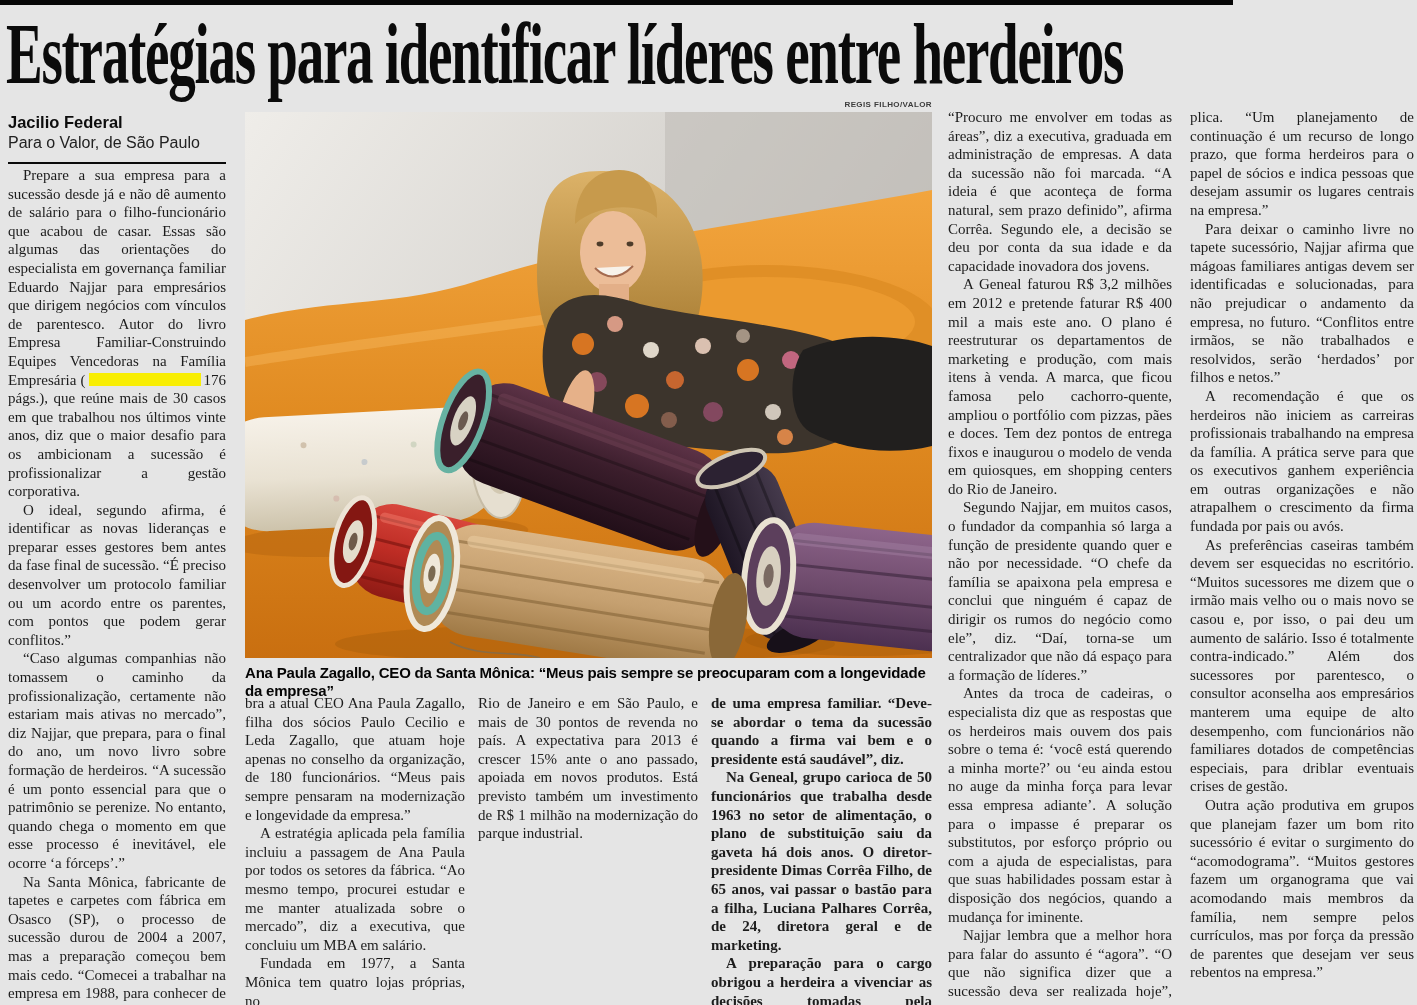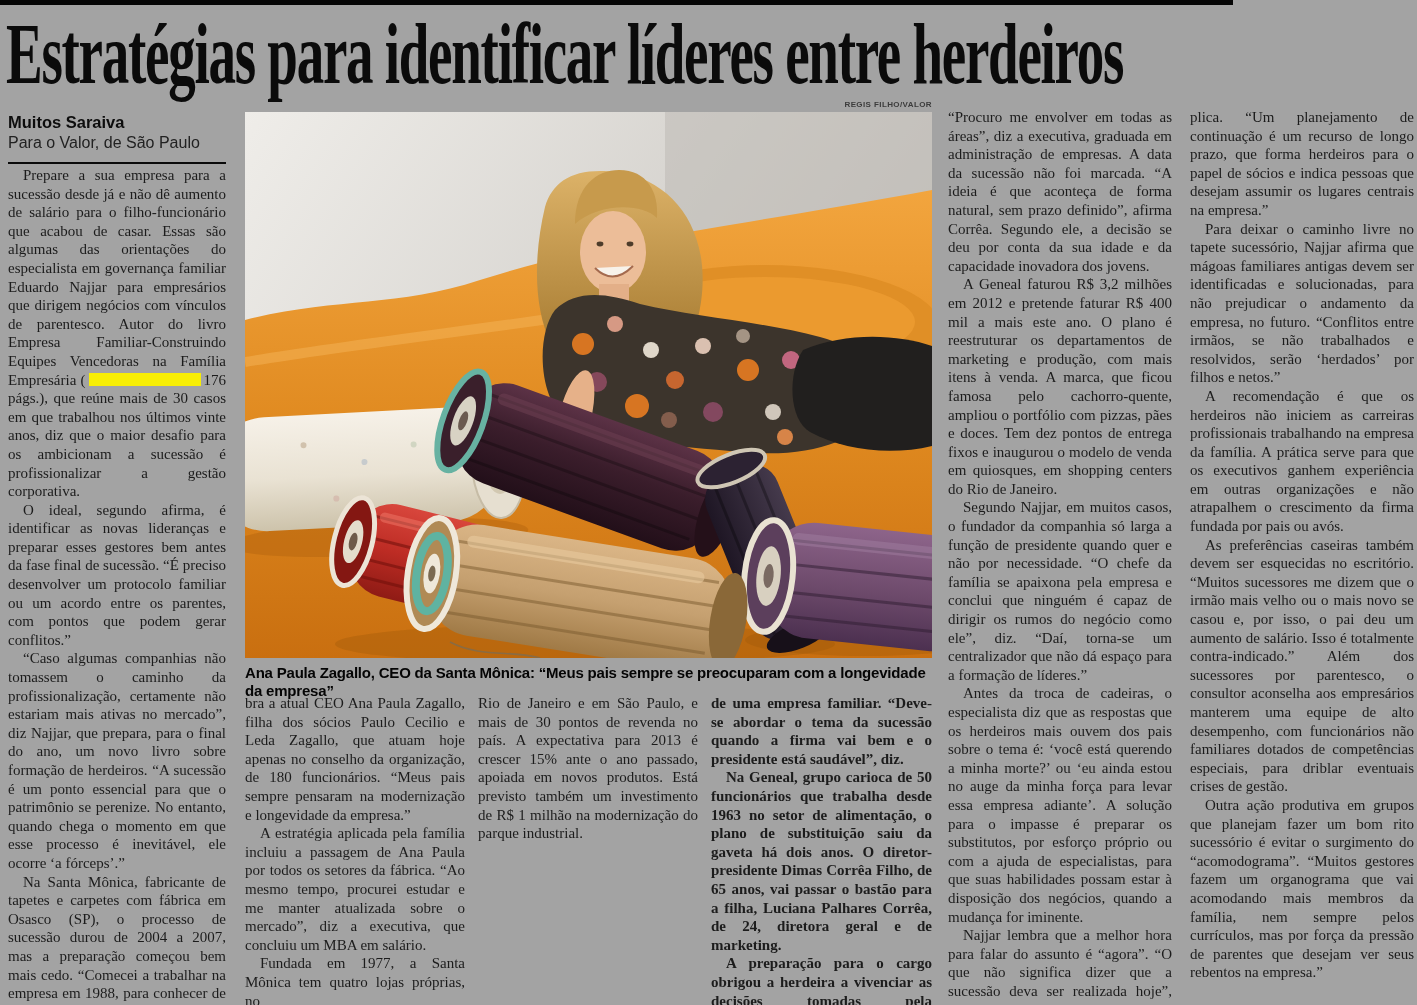--- a/index.html
+++ b/index.html
@@ -1,16 +1,16 @@
 <!DOCTYPE html>
 <html lang="pt"><head>
 <meta charset="utf-8">
 <style>
   html,body{margin:0;padding:0;background:#ffffff;}
-  .page{position:relative;width:1417px;height:1005px;background:#a3a3a3;overflow:hidden;
+  .page{position:relative;width:1417px;height:1005px;background:#e5e5e5;overflow:hidden;
         font-family:"Liberation Serif",serif;color:#1b1b1b;}
   .topbar{position:absolute;left:0;top:0;width:1233px;height:5px;background:#060606;}
   .headline{position:absolute;left:6px;top:8px;margin:0;white-space:nowrap;
         font:700 86px/92px "Liberation Serif",serif;letter-spacing:-2px;color:#0b0b0b;
         transform:scaleX(0.64);transform-origin:0 0;}
   .byline{position:absolute;left:8px;top:112px;width:218px;font-family:"Liberation Sans",sans-serif;}
   .byline .author{font-weight:700;font-size:16.5px;line-height:21px;color:#0d0d0d;}
   .byline .affil{font-size:16px;line-height:20px;color:#222;}
   .byline .rule{margin-top:9px;border-top:2px solid #0a0a0a;height:0;}
   .col{position:absolute;text-align:justify;font-size:15px;line-height:18.6px;overflow:hidden;
@@ -36,21 +36,21 @@
 </head>
 <body>
 
 <div class="page">
 
   <div class="topbar"></div>
 
   <h1 class="headline">Estratégias para identificar líderes entre herdeiros</h1>
 
   <div class="byline">
-    <div class="author">Muitos Saraiva</div>
+    <div class="author">Jacilio Federal</div>
     <div class="affil">Para o Valor, de São Paulo</div>
     <div class="rule"></div>
   </div>
 
   <div class="col c1">
     <p><span>Prepare a sua empresa para a sucessão desde já e não dê aumento de salário para o filho-funcionário que acabou de casar. Essas são algumas das orientações do especialista em governança familiar Eduardo Najjar para empresários que dirigem negócios com vínculos de parentesco. Autor do livro Empresa Familiar-Construindo Equipes Vencedoras na Família Empresária (</span><span class="redact"></span><span>176 págs.), que reúne mais de 30 casos em que trabalhou nos últimos vinte anos, diz que o maior desafio para os ambicionam a sucessão é profissionalizar a gestão corporativa.</span></p>
     <p>O ideal, segundo afirma, é identificar as novas lideranças e preparar esses gestores bem antes da fase final de sucessão. “É preciso desenvolver um protocolo familiar ou um acordo entre os parentes, com pontos que podem gerar conflitos.”</p>
     <p>“Caso algumas companhias não tomassem o caminho da profissionalização, certamente não estariam mais ativas no mercado”, diz Najjar, que prepara, para o final do ano, um novo livro sobre formação de herdeiros. “A sucessão é um ponto essencial para que o patrimônio se perenize. No entanto, quando chega o momento em que esse processo é inevitável, ele ocorre ‘a fórceps’.”</p>
     <p>Na Santa Mônica, fabricante de tapetes e carpetes com fábrica em Osasco (SP), o processo de sucessão durou de 2004 a 2007, mas a preparação começou bem mais cedo. “Comecei a trabalhar na empresa em 1988, para conhecer de perto as rotinas do escritório”, lem-</p>
   </div>

